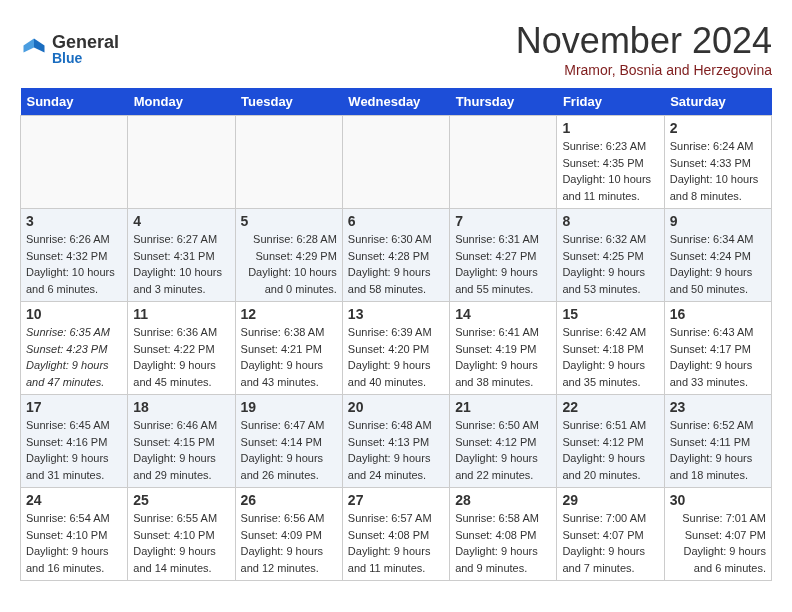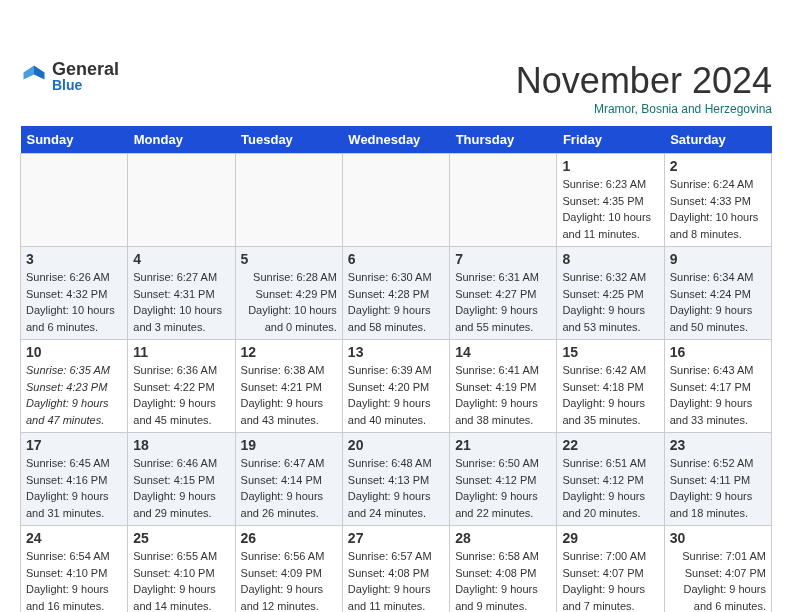--- a/index.html
+++ b/index.html
@@ -5,24 +5,23 @@
     * { margin: 0; padding: 0; box-sizing: border-box; }
     body {
       font-family: Arial, sans-serif;
       background: #fff;
       width: 792px;
       min-height: 612px;
       padding: 20px;
     }
     .header {
       display: flex;
-      align-items: flex-start;
+      align-items: center;
       justify-content: space-between;
       margin-bottom: 10px;
-      margin-top: 40px;
     }
     .logo {
       display: flex;
       align-items: center;
       gap: 4px;
     }
     .logo-text {
       display: flex;
       flex-direction: column;
       line-height: 1;
@@ -43,22 +42,22 @@
     }
     .title-area {
       text-align: right;
     }
     .month-title {
       font-size: 36px;
       font-weight: normal;
       color: #333;
     }
     .location {
-      font-size: 12px;
-      color: #0f766e;
+      font-size: 14px;
+      color: #7f1d1d;
     }
     table {
       width: 100%;
       border-collapse: collapse;
       table-layout: fixed;
     }
     th {
       background-color: #1d4ed8;
       color: white;
       text-align: left;

